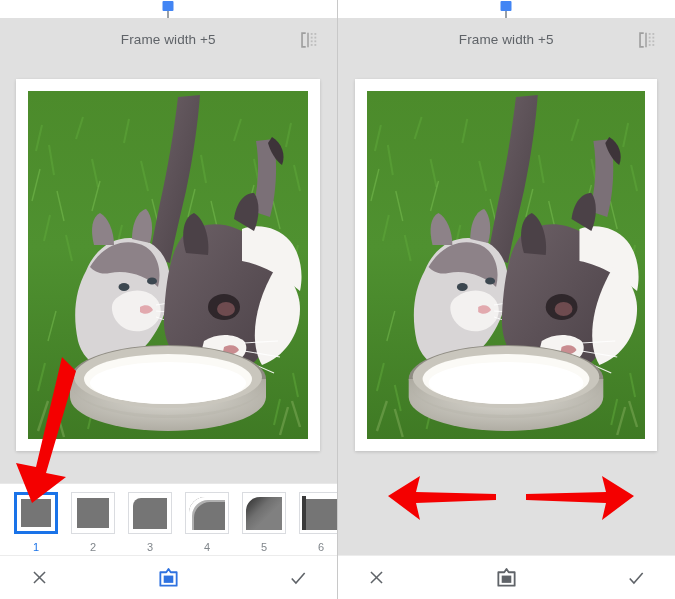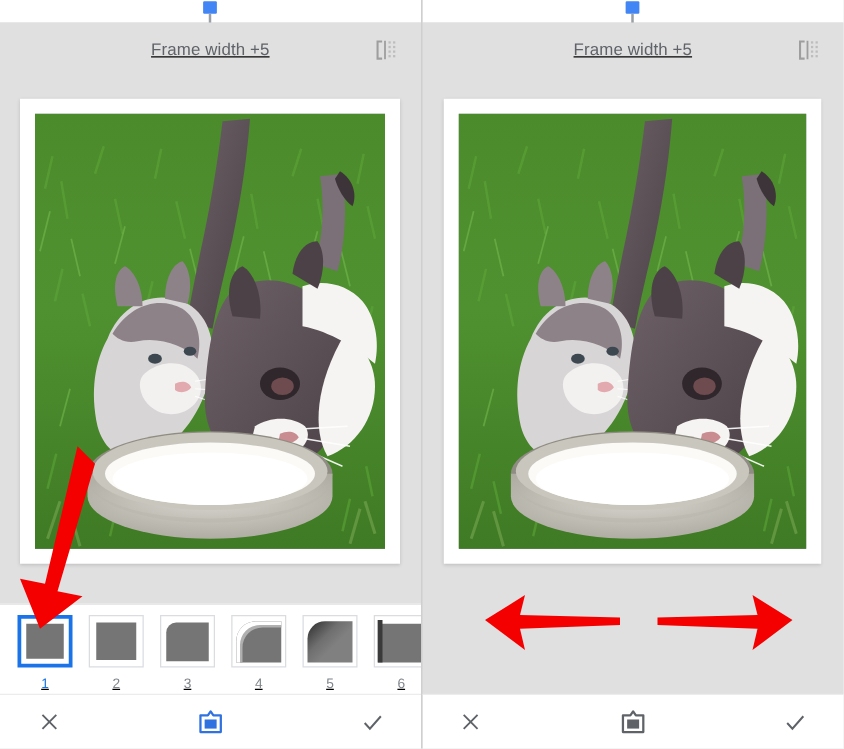--- a/index.html
+++ b/index.html
@@ -13,21 +13,20 @@
     font-family: "Liberation Sans", sans-serif;
     overflow: hidden;
   }
   .app {
     width: 675px;
     height: 599px;
     display: flex;
     flex-direction: row;
     background: #ffffff;
     position: relative;
-    text-decoration: underline;
   }
   .panel {
     width: 337px;
     height: 599px;
     display: flex;
     flex-direction: column;
     position: relative;
     background: #e0e0e0;
     overflow: hidden;
   }

